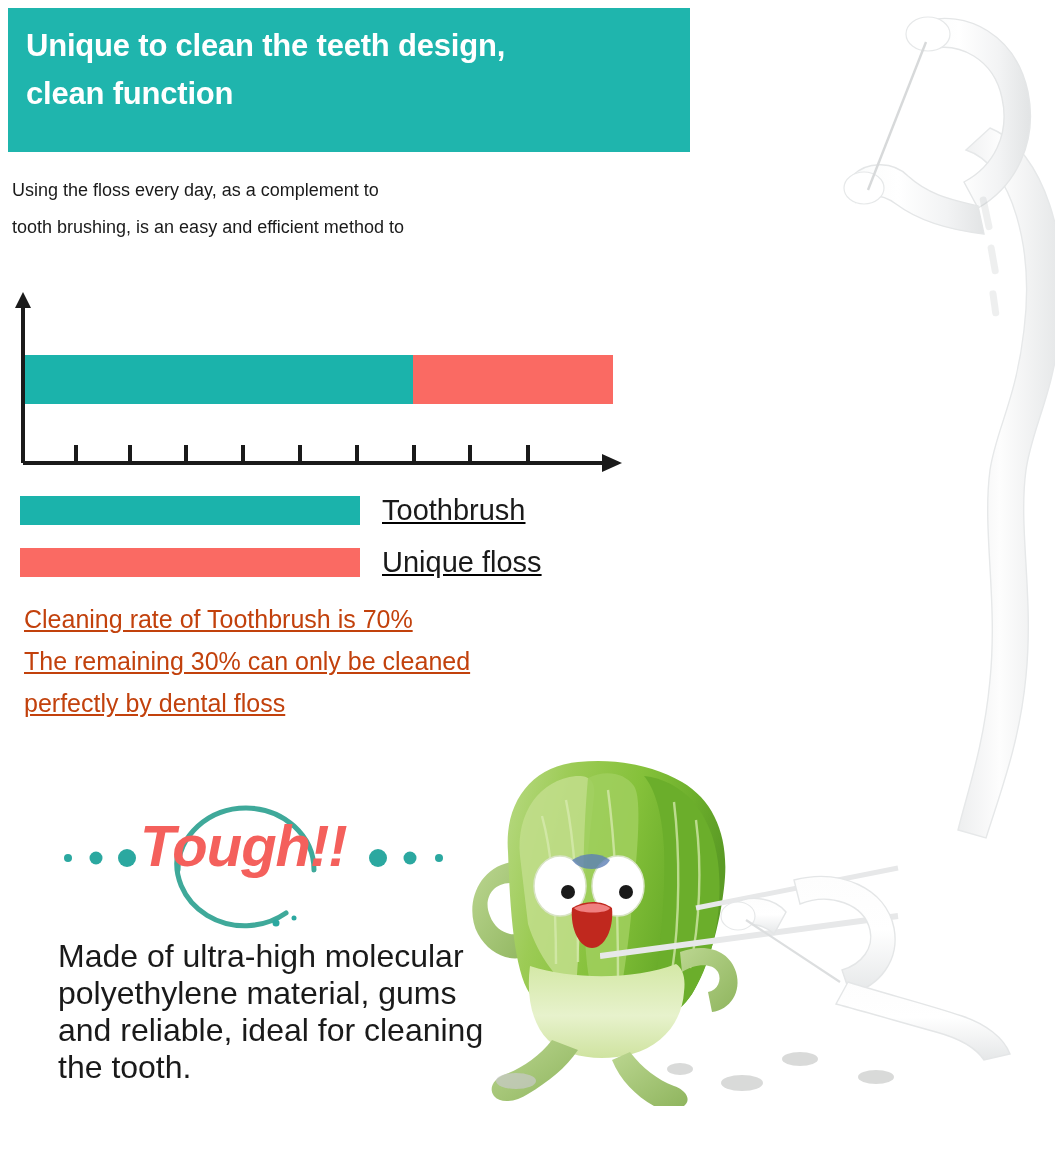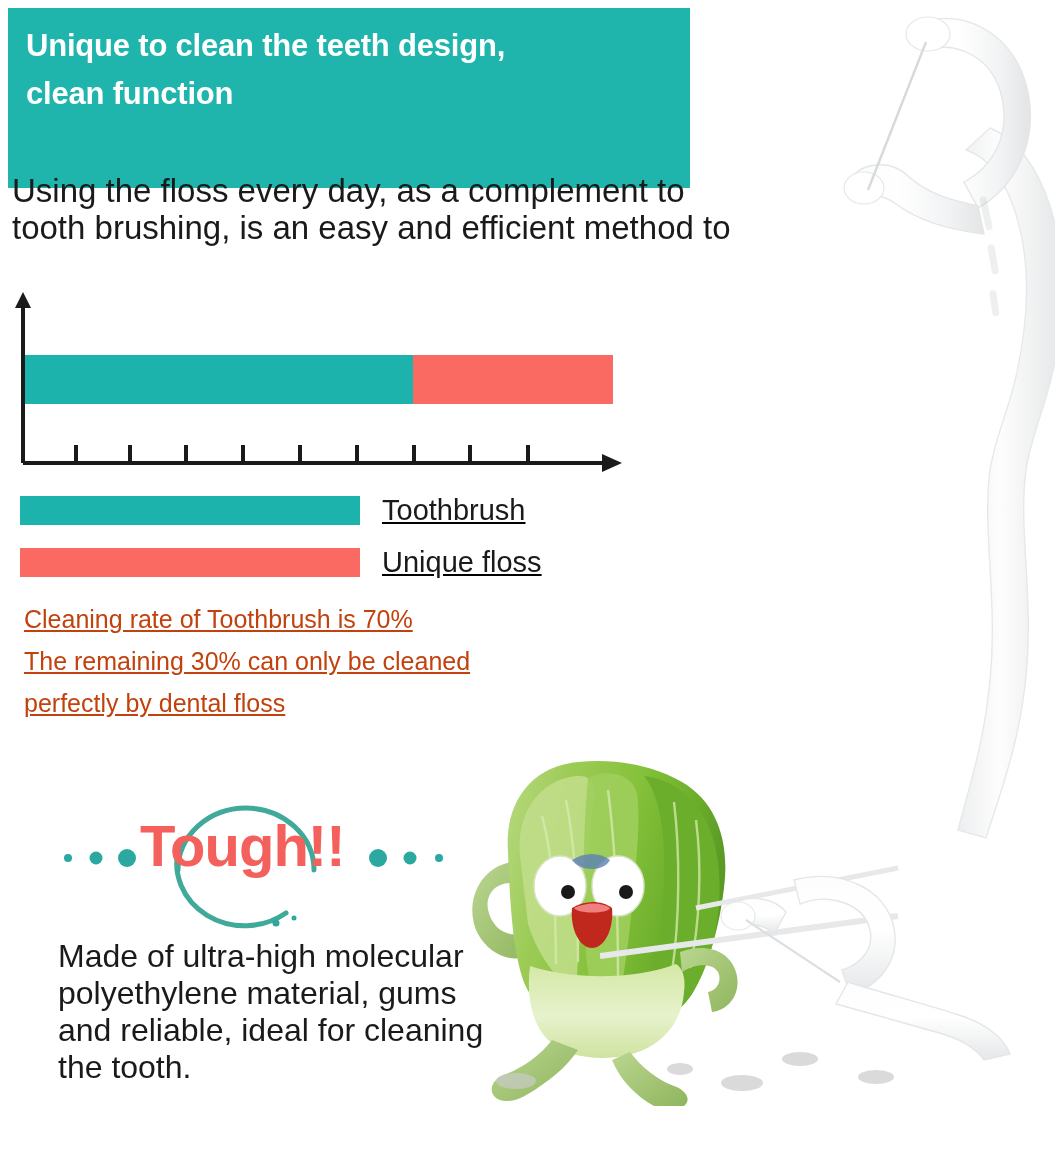--- a/index.html
+++ b/index.html
@@ -16,21 +16,21 @@
     height: 1162px;
     background: #ffffff;
   }
 
   
   #header-banner {
     position: absolute;
     left: 8px;
     top: 8px;
     width: 682px;
-    height: 180px;
+    height: 144px;
     background: #1FB5AD;
     padding: 14px 18px 10px 18px;
   }
   #header-banner .hline {
     color: #ffffff;
     font-weight: bold;
     font-size: 31px;
     line-height: 48px;
     letter-spacing: -0.2px;
     white-space: nowrap;
@@ -38,21 +38,21 @@
 
   
   #intro {
     position: absolute;
     left: 12px;
     top: 172px;
     width: 680px;
   }
   #intro .pline {
     color: #1a1a1a;
-    font-size: 33px;
+    font-size: 18px;
     line-height: 37px;
     white-space: nowrap;
   }
 
   
   #chart {
     position: absolute;
     left: 0px;
     top: 290px;
     width: 660px;
@@ -117,20 +117,21 @@
     width: 410px;
     height: 160px;
   }
   #tough-badge svg { position: absolute; left: 0; top: 0; }
   #tough-text {
     position: absolute;
     left: 140px;
     top: 812px;
     font-size: 58px;
     font-weight: bold;
+    font-style: italic;
     color: #F4605C;
     letter-spacing: -1px;
     white-space: nowrap;
   }
 
   
   #material-text {
     position: absolute;
     left: 58px;
     top: 938px;

